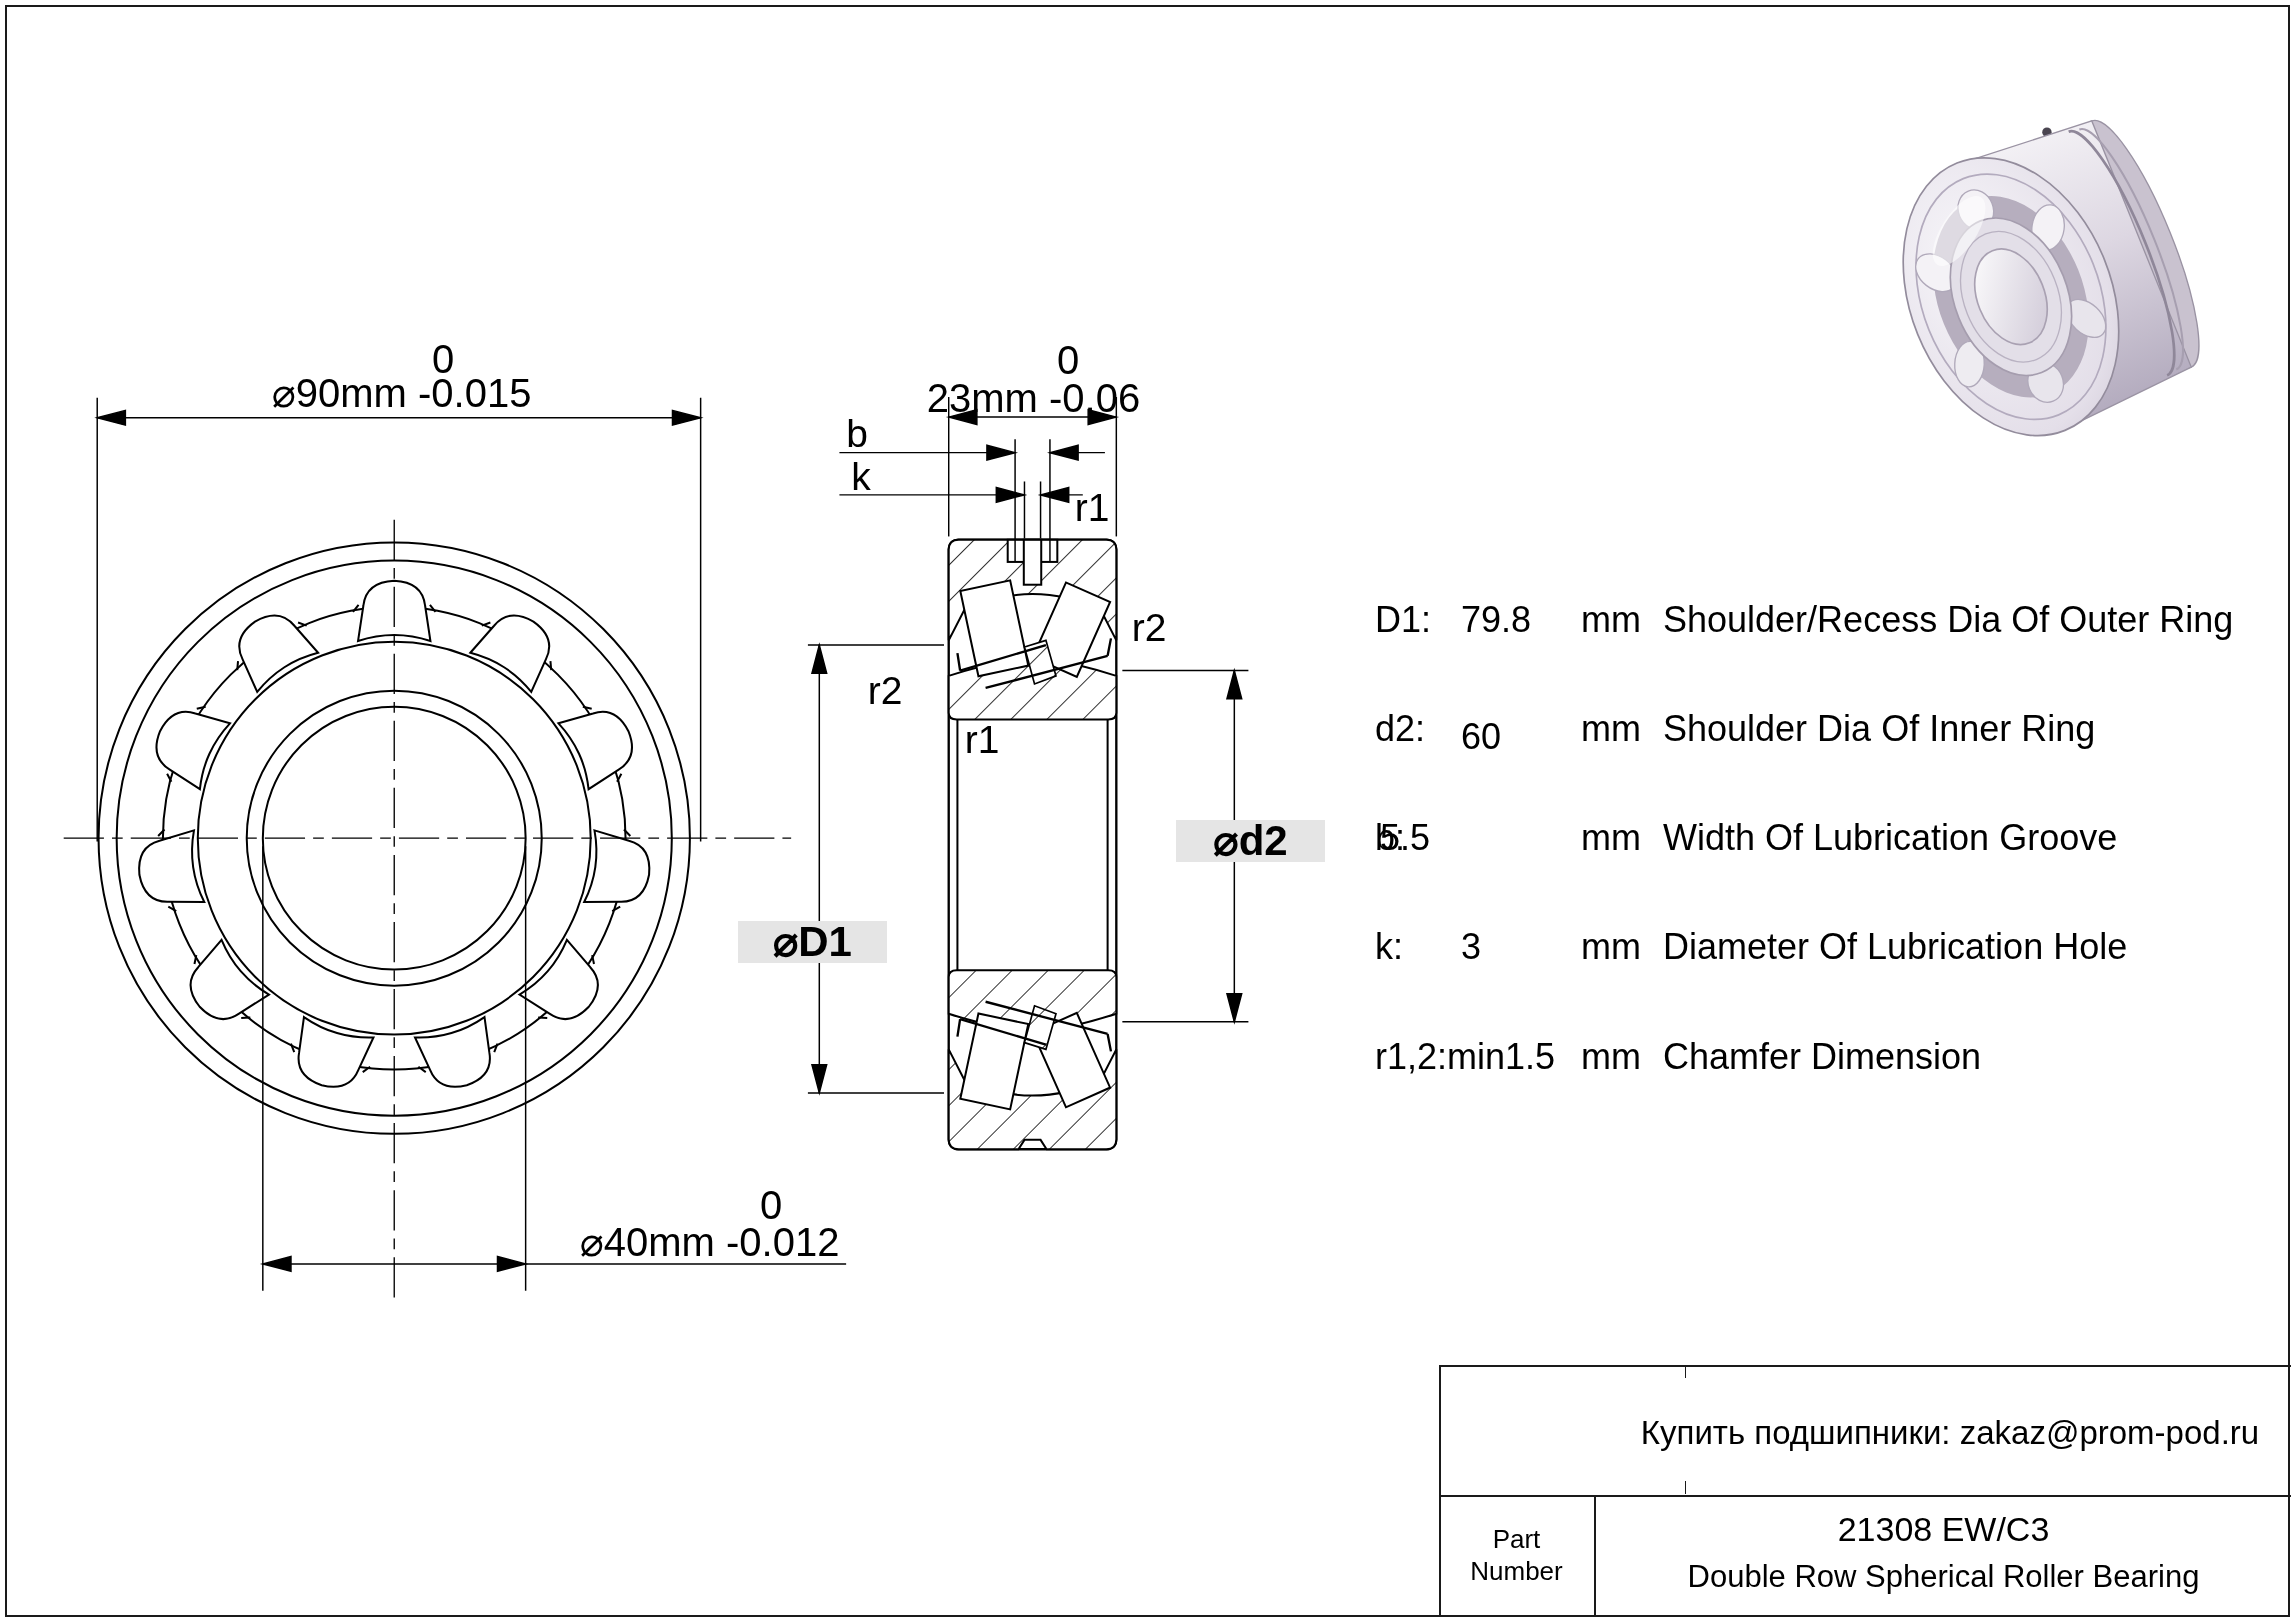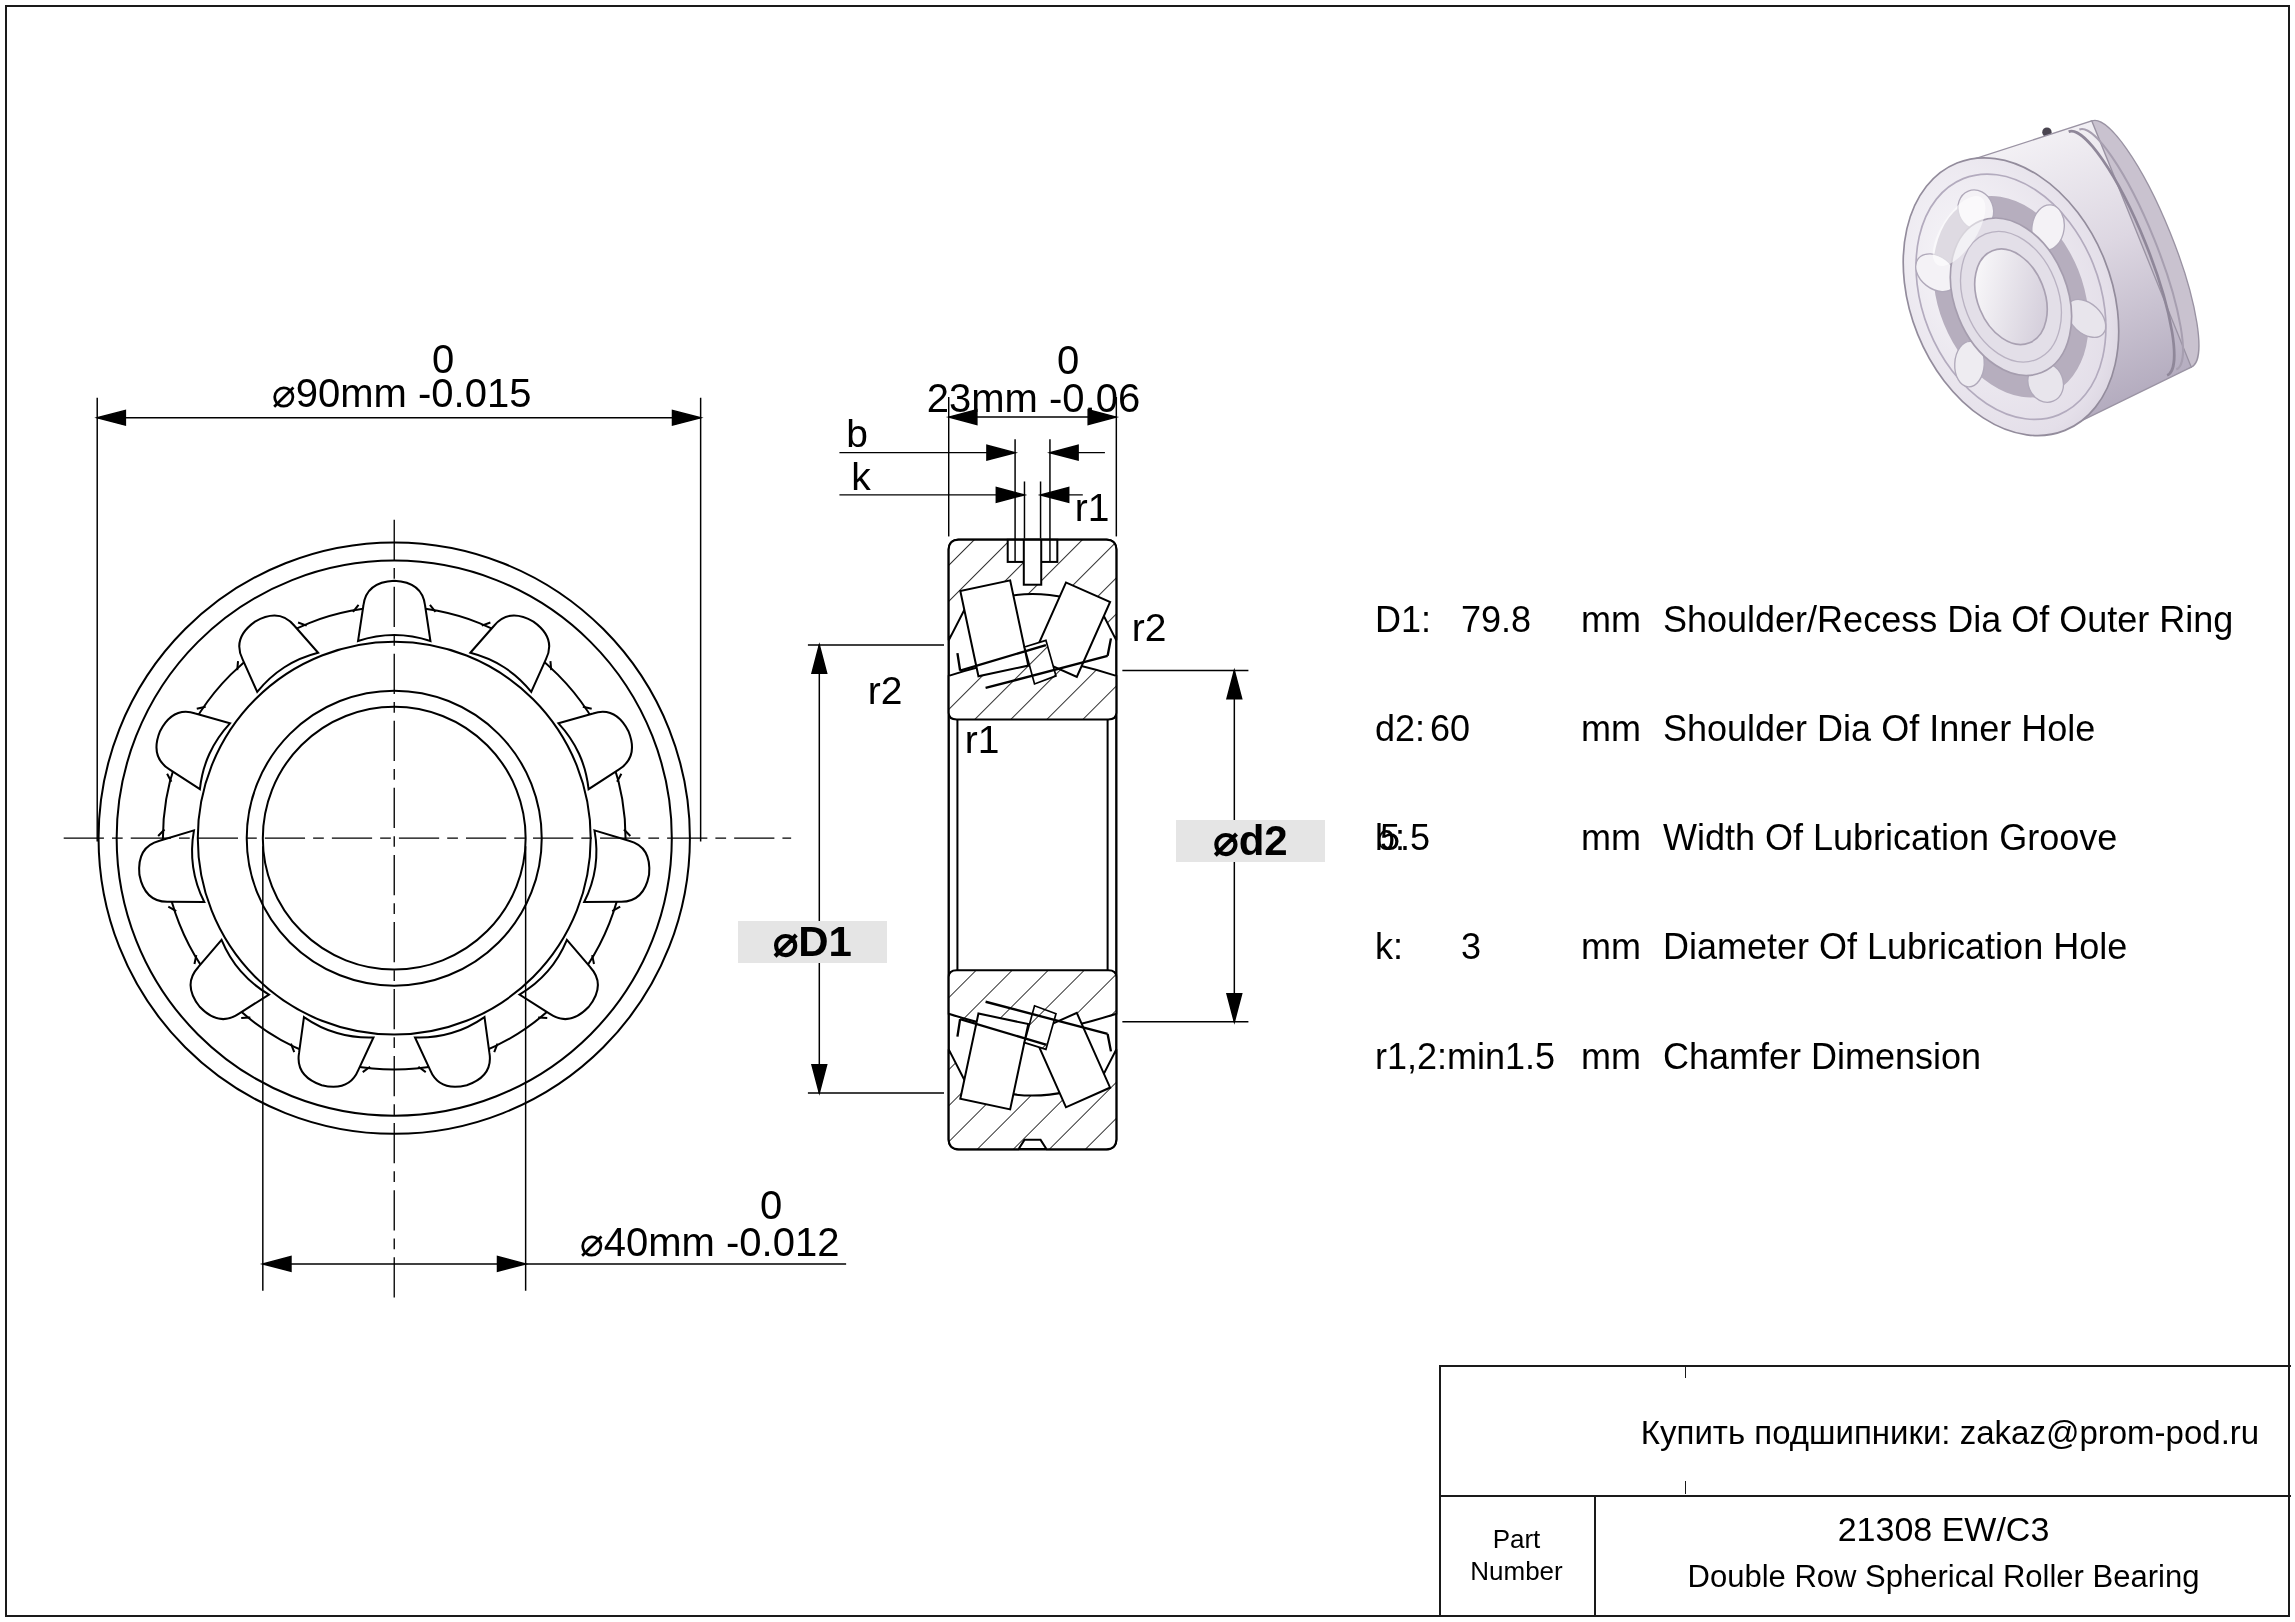--- a/index.html
+++ b/index.html
@@ -207,23 +207,23 @@
 
   <div>
     <div class="spec-row spec" style="position:absolute;top:602px;left:0;width:2295px;">
       <span style="left:1375px;">D1:</span>
       <span style="left:1461px;">79.8</span>
       <span style="left:1581px;">mm</span>
       <span style="left:1663px;">Shoulder/Recess Dia Of Outer Ring</span>
     </div>
     <div class="spec-row spec" style="position:absolute;top:711px;left:0;width:2295px;">
       <span style="left:1375px;">d2:</span>
-      <span style="left:1430px;">60</span>
-      <span style="left:1581px;">mm</span>
-      <span style="left:1663px;">Shoulder Dia Of Inner Hole</span>
+      <span style="left:1461px;margin-top:8px;">60</span>
+      <span style="left:1581px;">mm</span>
+      <span style="left:1663px;">Shoulder Dia Of Inner Ring</span>
     </div>
     <div class="spec-row spec" style="position:absolute;top:820px;left:0;width:2295px;">
       <span style="left:1375px;">b:</span>
       <span style="left:1380px;">5.5</span>
       <span style="left:1581px;">mm</span>
       <span style="left:1663px;">Width Of Lubrication Groove</span>
     </div>
     <div class="spec-row spec" style="position:absolute;top:929px;left:0;width:2295px;">
       <span style="left:1375px;">k:</span>
       <span style="left:1461px;">3</span>

